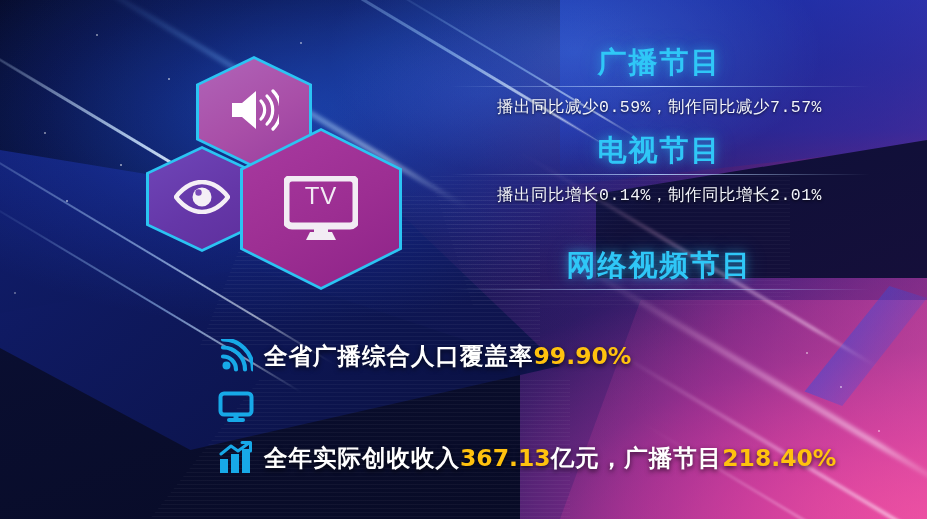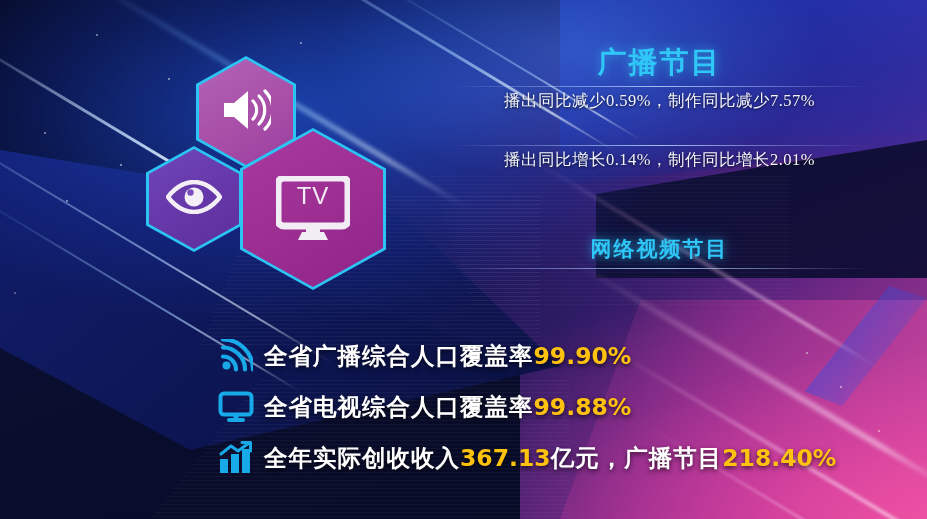--- a/index.html
+++ b/index.html
@@ -67,20 +67,21 @@
   }
 
   
   .hex-cluster { position: absolute; left: 138px; top: 48px; width: 260px; height: 250px; }
   .hex {
     position: absolute;
     display: flex;
     align-items: center;
     justify-content: center;
     clip-path: polygon(50% 0%, 100% 25%, 100% 75%, 50% 100%, 0% 75%, 0% 25%);
+    padding-left: 16px;
   }
   .hex-inner {
     position: absolute;
     inset: 3px;
     display: flex;
     align-items: center;
     justify-content: center;
     clip-path: polygon(50% 0%, 100% 25%, 100% 75%, 50% 100%, 0% 75%, 0% 25%);
   }
   .hex-speaker { left: 58px;  top: 8px;   width: 100px; height: 112px; background: #2BC4F3; }
@@ -94,32 +95,32 @@
   .panel { position: absolute; left: 392px; top: 0; width: 535px; height: 330px; }
   .sec { position: absolute; width: 100%; text-align: center; }
   .sec-title {
     color: #2FC7F7;
     font-size: 29px;
     font-weight: bold;
     letter-spacing: 2px;
     line-height: 1;
     text-shadow: 0 0 10px rgba(47,199,247,0.55), 0 0 22px rgba(47,199,247,0.3);
   }
-  .sec-title.big { font-size: 21px; }
+  .sec-title.big { font-size: 29px; margin-top: 13px; }
   .sec-rule {
     margin: 9px auto 0;
     height: 1px;
     width: 420px;
     background: linear-gradient(to right, rgba(160,200,255,0) 0%, rgba(185,215,255,0.85) 50%, rgba(160,200,255,0) 100%);
   }
   .sec-sub {
-    margin-top: 3px;
+    margin-top: 9px;
     color: #F2F4FA;
     font-size: 16.5px;
-    font-family: Liberation Serif, serif;
+    font-family: Liberation Mono, monospace;
     letter-spacing: 0.5px;
     text-shadow: 0 1px 3px rgba(0,0,0,0.75);
   }
 
   .sec-1 { top: 48px; }
   .sec-2 { top: 136px; }
   .sec-3 { top: 238px; }
 
   
   .stats { position: absolute; left: 208px; top: 332px; width: 700px; }
@@ -261,20 +262,21 @@
 
   <div class="panel">
 
     <div class="sec sec-1">
       <div class="sec-title">广播节目</div>
       <div class="sec-rule"></div>
       <div class="sec-sub">播出同比减少0.59%，制作同比减少7.57%</div>
     </div>
 
     <div class="sec sec-2">
+      <div class="sec-title">电视节目</div>
       <div class="sec-rule"></div>
       <div class="sec-sub">播出同比增长0.14%，制作同比增长2.01%</div>
     </div>
 
     <div class="sec sec-3">
       <div class="sec-title big">网络视频节目</div>
       <div class="sec-rule"></div>
     </div>
   </div>
 
@@ -294,23 +296,20 @@
       </span>
     </div>
 
     <div class="stat-row">
       <span class="stat-ico">
         <svg width="36" height="32" viewBox="0 0 36 32" aria-hidden="true">
           <rect x="2.5" y="2.5" width="31" height="21" rx="3.5" fill="none" stroke="#17A9E8" stroke-width="4"></rect>
           <rect x="15.5" y="23" width="5" height="5" fill="#17A9E8"></rect>
           <rect x="9" y="27" width="18" height="4" rx="2" fill="#17A9E8"></rect>
         </svg>
-      </span>
-      <span class="stat-txt">
-        <span>全省电视综合人口覆盖率</span><span class="num">99.88%</span>
       </span>
     </div>
 
     <div class="stat-row">
       <span class="stat-ico">
         <svg width="36" height="34" viewBox="0 0 36 34" aria-hidden="true">
           <rect x="2" y="18" width="8" height="14" fill="#17A9E8"></rect>
           <rect x="13" y="13" width="8" height="19" fill="#17A9E8"></rect>
           <rect x="24" y="8" width="8" height="24" fill="#17A9E8"></rect>
           <path d="M3 13 L13 5 L20 10 L31 2" stroke="#17A9E8" stroke-width="3" fill="none" stroke-linecap="round" stroke-linejoin="round"></path>

